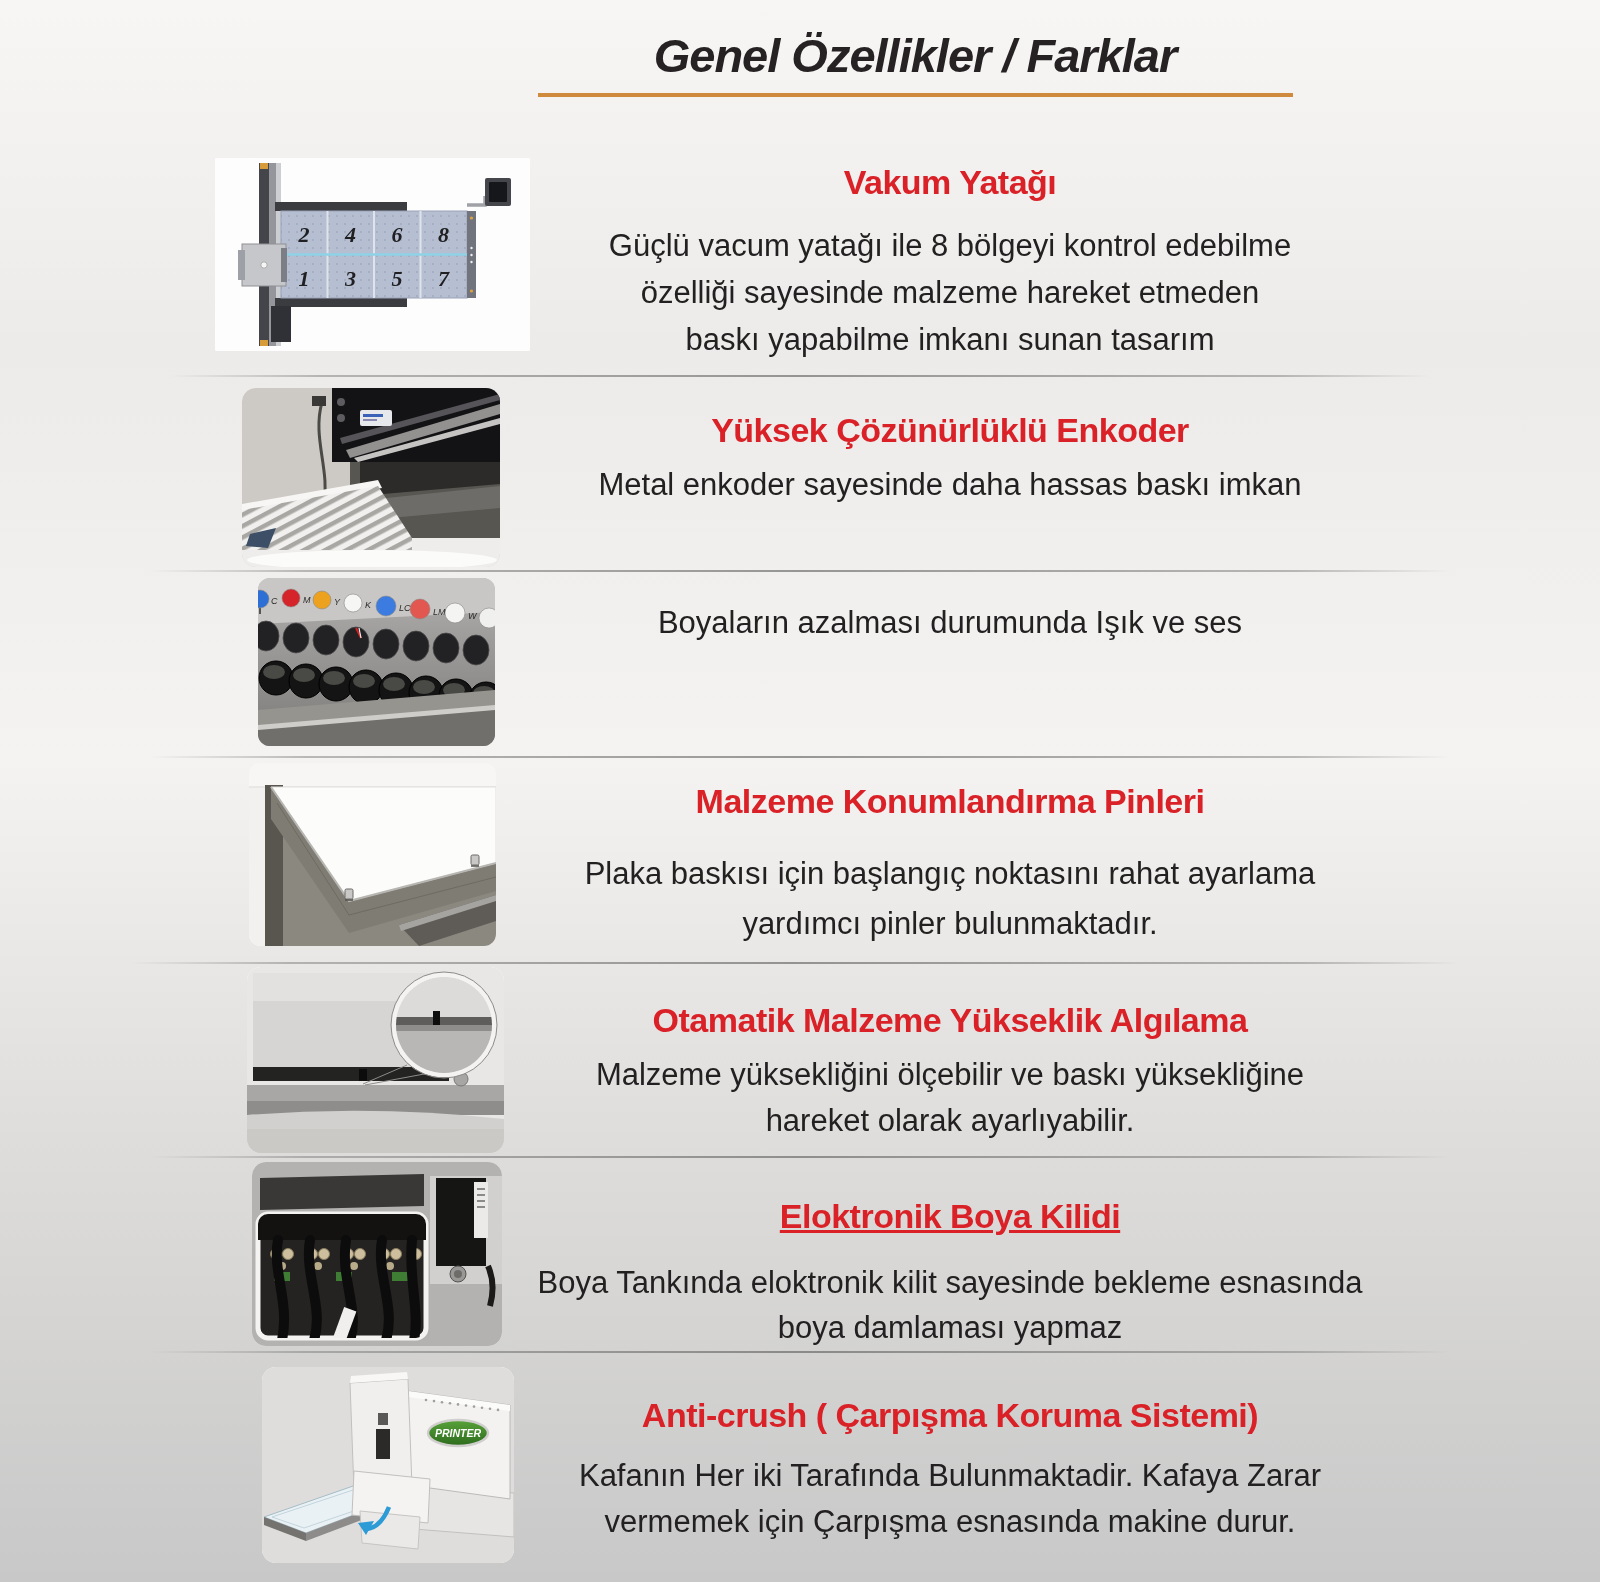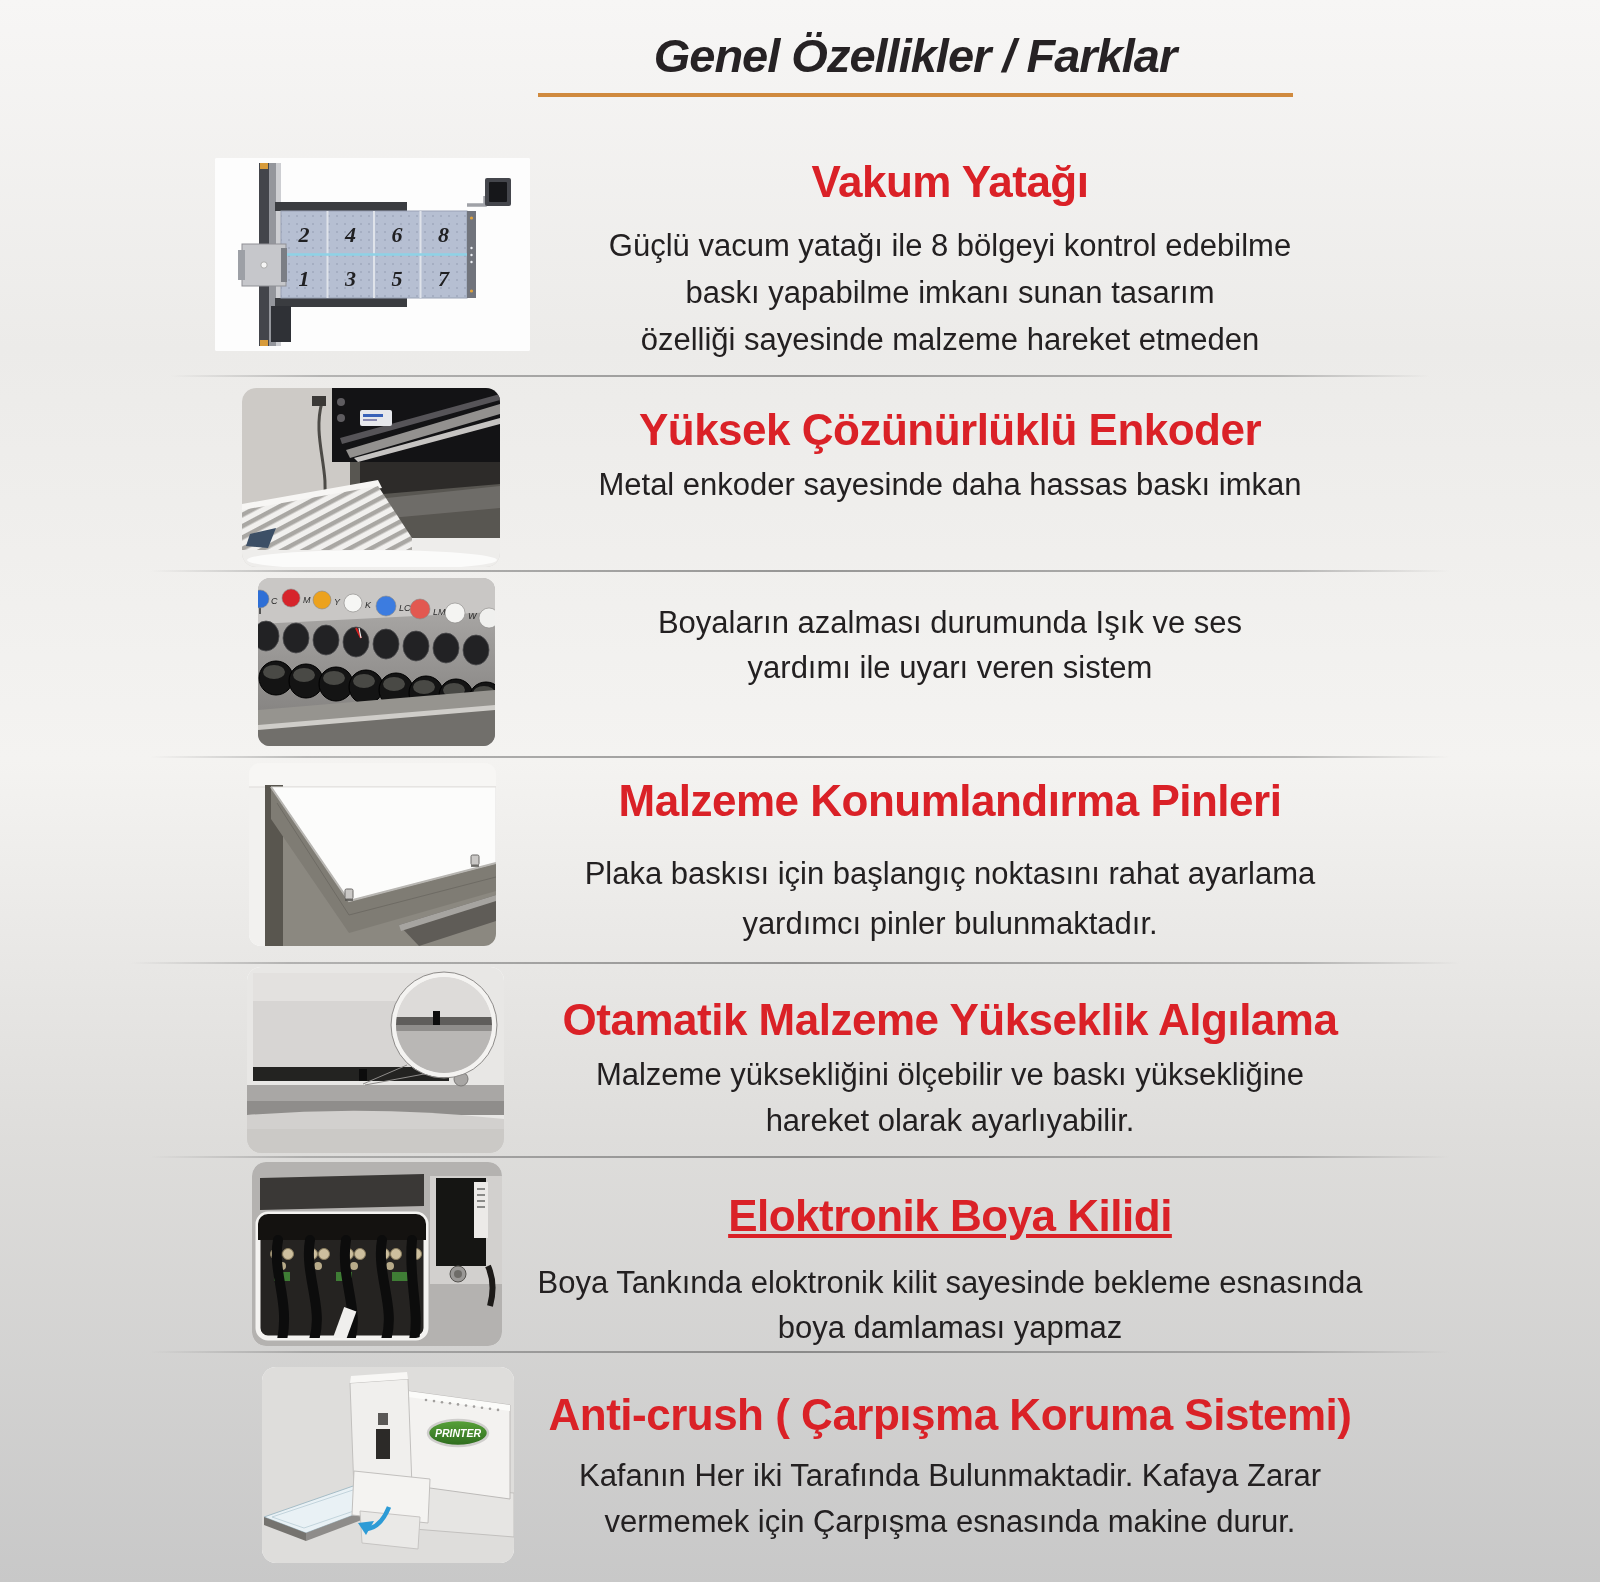--- a/index.html
+++ b/index.html
@@ -11,21 +11,21 @@
   .hdr{position:absolute;left:420px;top:28px;width:990px;text-align:center;}
   .hdr h1{
     margin:0;font-size:47px;font-weight:bold;font-style:italic;color:#262224;letter-spacing:-1px;
   }
   .hdr-rule{width:755px;height:4px;margin:10px auto 0;background:#d08a3e;}
   .divider{position:absolute;height:2px;
     background:linear-gradient(90deg,rgba(140,140,140,0) 0%,rgba(125,125,125,.5) 12%,rgba(90,90,90,.6) 50%,rgba(125,125,125,.5) 88%,rgba(140,140,140,0) 100%);}
   .imgf{position:absolute;overflow:hidden;background:#fff;}
   .imgf svg{display:block;width:100%;height:100%;}
   .txt{position:absolute;left:460px;width:980px;text-align:center;}
-  .txt h2{margin:0;font-size:44px;line-height:48px;font-weight:bold;color:#da2127;letter-spacing:-0.5px;}
+  .txt h2{margin:0;font-size:34px;line-height:48px;font-weight:bold;color:#da2127;letter-spacing:-0.5px;}
   .ln{margin:0;font-size:31px;color:#232021;}
 </style>
 </head>
 <body>
 
 <div class="page">
 
   <header class="hdr">
     <h1>Genel Özellikler / Farklar</h1>
     <div class="hdr-rule"></div>
@@ -82,22 +82,22 @@
         <circle cx="49" cy="107" r="3.2" fill="#f5f5f5" stroke="#aaaaaa"></circle>
         <rect x="56" y="148" width="20" height="36" fill="#2f3136"></rect>
         <path d="M252 47 L270 47 L270 38" stroke="#9fa1a7" stroke-width="3.5" fill="none"></path>
         <rect x="270" y="20" width="26" height="28" rx="2" fill="#44464c"></rect>
         <rect x="274" y="24" width="18" height="20" rx="1" fill="#16171a"></rect>
       </svg>
     </div>
     <div class="txt" style="top:158px;">
       <h2 style="margin-bottom:16px;">Vakum Yatağı</h2>
       <p class="ln" style="line-height:47px;">Güçlü vacum yatağı ile 8 bölgeyi kontrol edebilme</p>
+      <p class="ln" style="line-height:47px;">özelliği sayesinde malzeme hareket etmeden</p>
       <p class="ln" style="line-height:47px;">baskı yapabilme imkanı sunan tasarım</p>
-      <p class="ln" style="line-height:47px;">özelliği sayesinde malzeme hareket etmeden</p>
     </div>
   </section>
 
   <section>
     <div class="imgf" style="left:242px;top:388px;width:258px;height:179px;border-radius:14px;">
       <svg viewBox="0 0 258 179">
         <defs>
           <pattern id="fins" width="10" height="10" patternTransform="rotate(62)" patternUnits="userSpaceOnUse">
             <rect width="10" height="10" fill="#f1f0ee"></rect>
               <rect width="4.5" height="10" fill="#a9a7a3"></rect>
@@ -192,21 +192,20 @@
           <circle cx="228" cy="121" r="17" fill="#141414" stroke="#000"></circle>
             <ellipse cx="226" cy="115" rx="11" ry="7" fill="#52524e" opacity="0.85"></ellipse>
         </g>
         <polygon points="0,132 237,112 237,132 0,152" fill="#96948f"></polygon>
         <polygon points="0,147 237,127 237,135 0,155" fill="#cfcdc9"></polygon>
         <polygon points="0,152 237,132 237,168 0,168" fill="#716f6b"></polygon>
       </svg>
     </div>
     <div class="txt" style="top:600px;">
       <p class="ln" style="line-height:45px;">Boyaların azalması durumunda Işık ve ses</p>
-      <p class="ln" style="line-height:45px;">yardımı ile  uyarı veren sistem</p>
     </div>
   </section>
 
   <section>
     <div class="imgf" style="left:249px;top:763px;width:247px;height:183px;border-radius:12px;">
       <svg viewBox="0 0 247 183">
         <rect width="247" height="183" fill="#f2f1ef"></rect>
         <rect width="247" height="24" fill="#f7f6f4"></rect>
         <line x1="0" y1="24" x2="247" y2="24" stroke="#dddbd9"></line>
         <rect x="16" y="24" width="231" height="159" fill="#8b8880"></rect>

